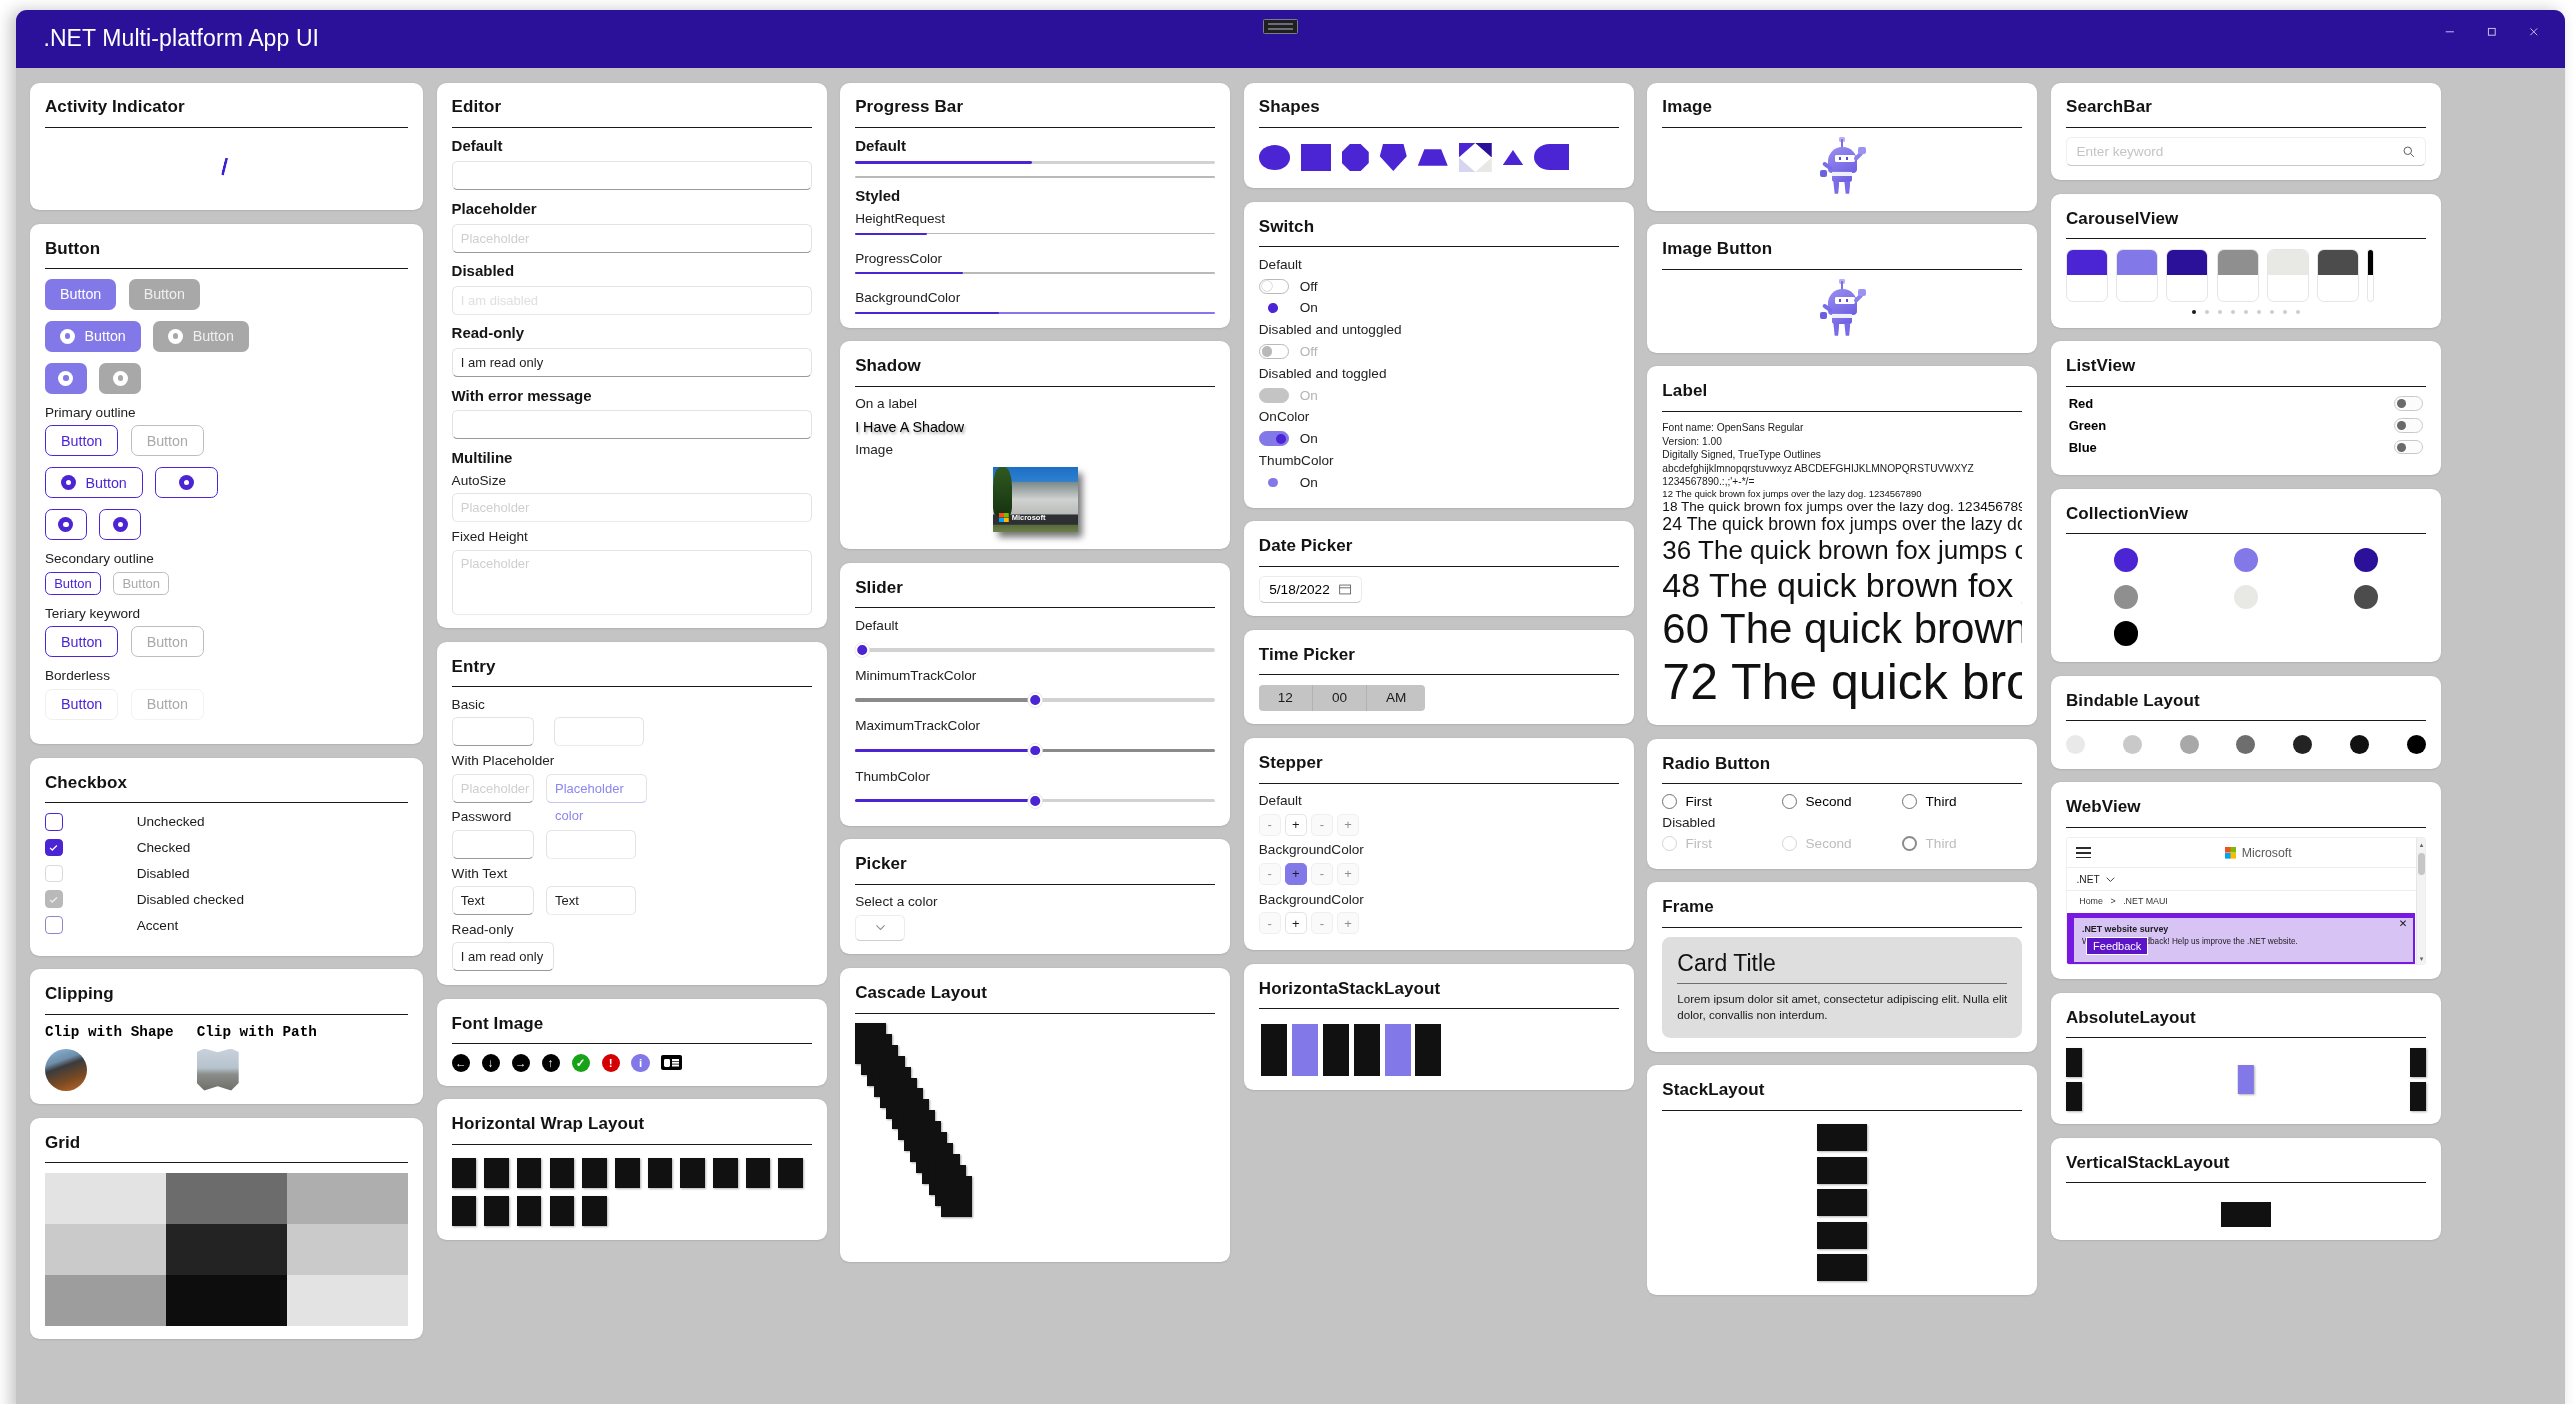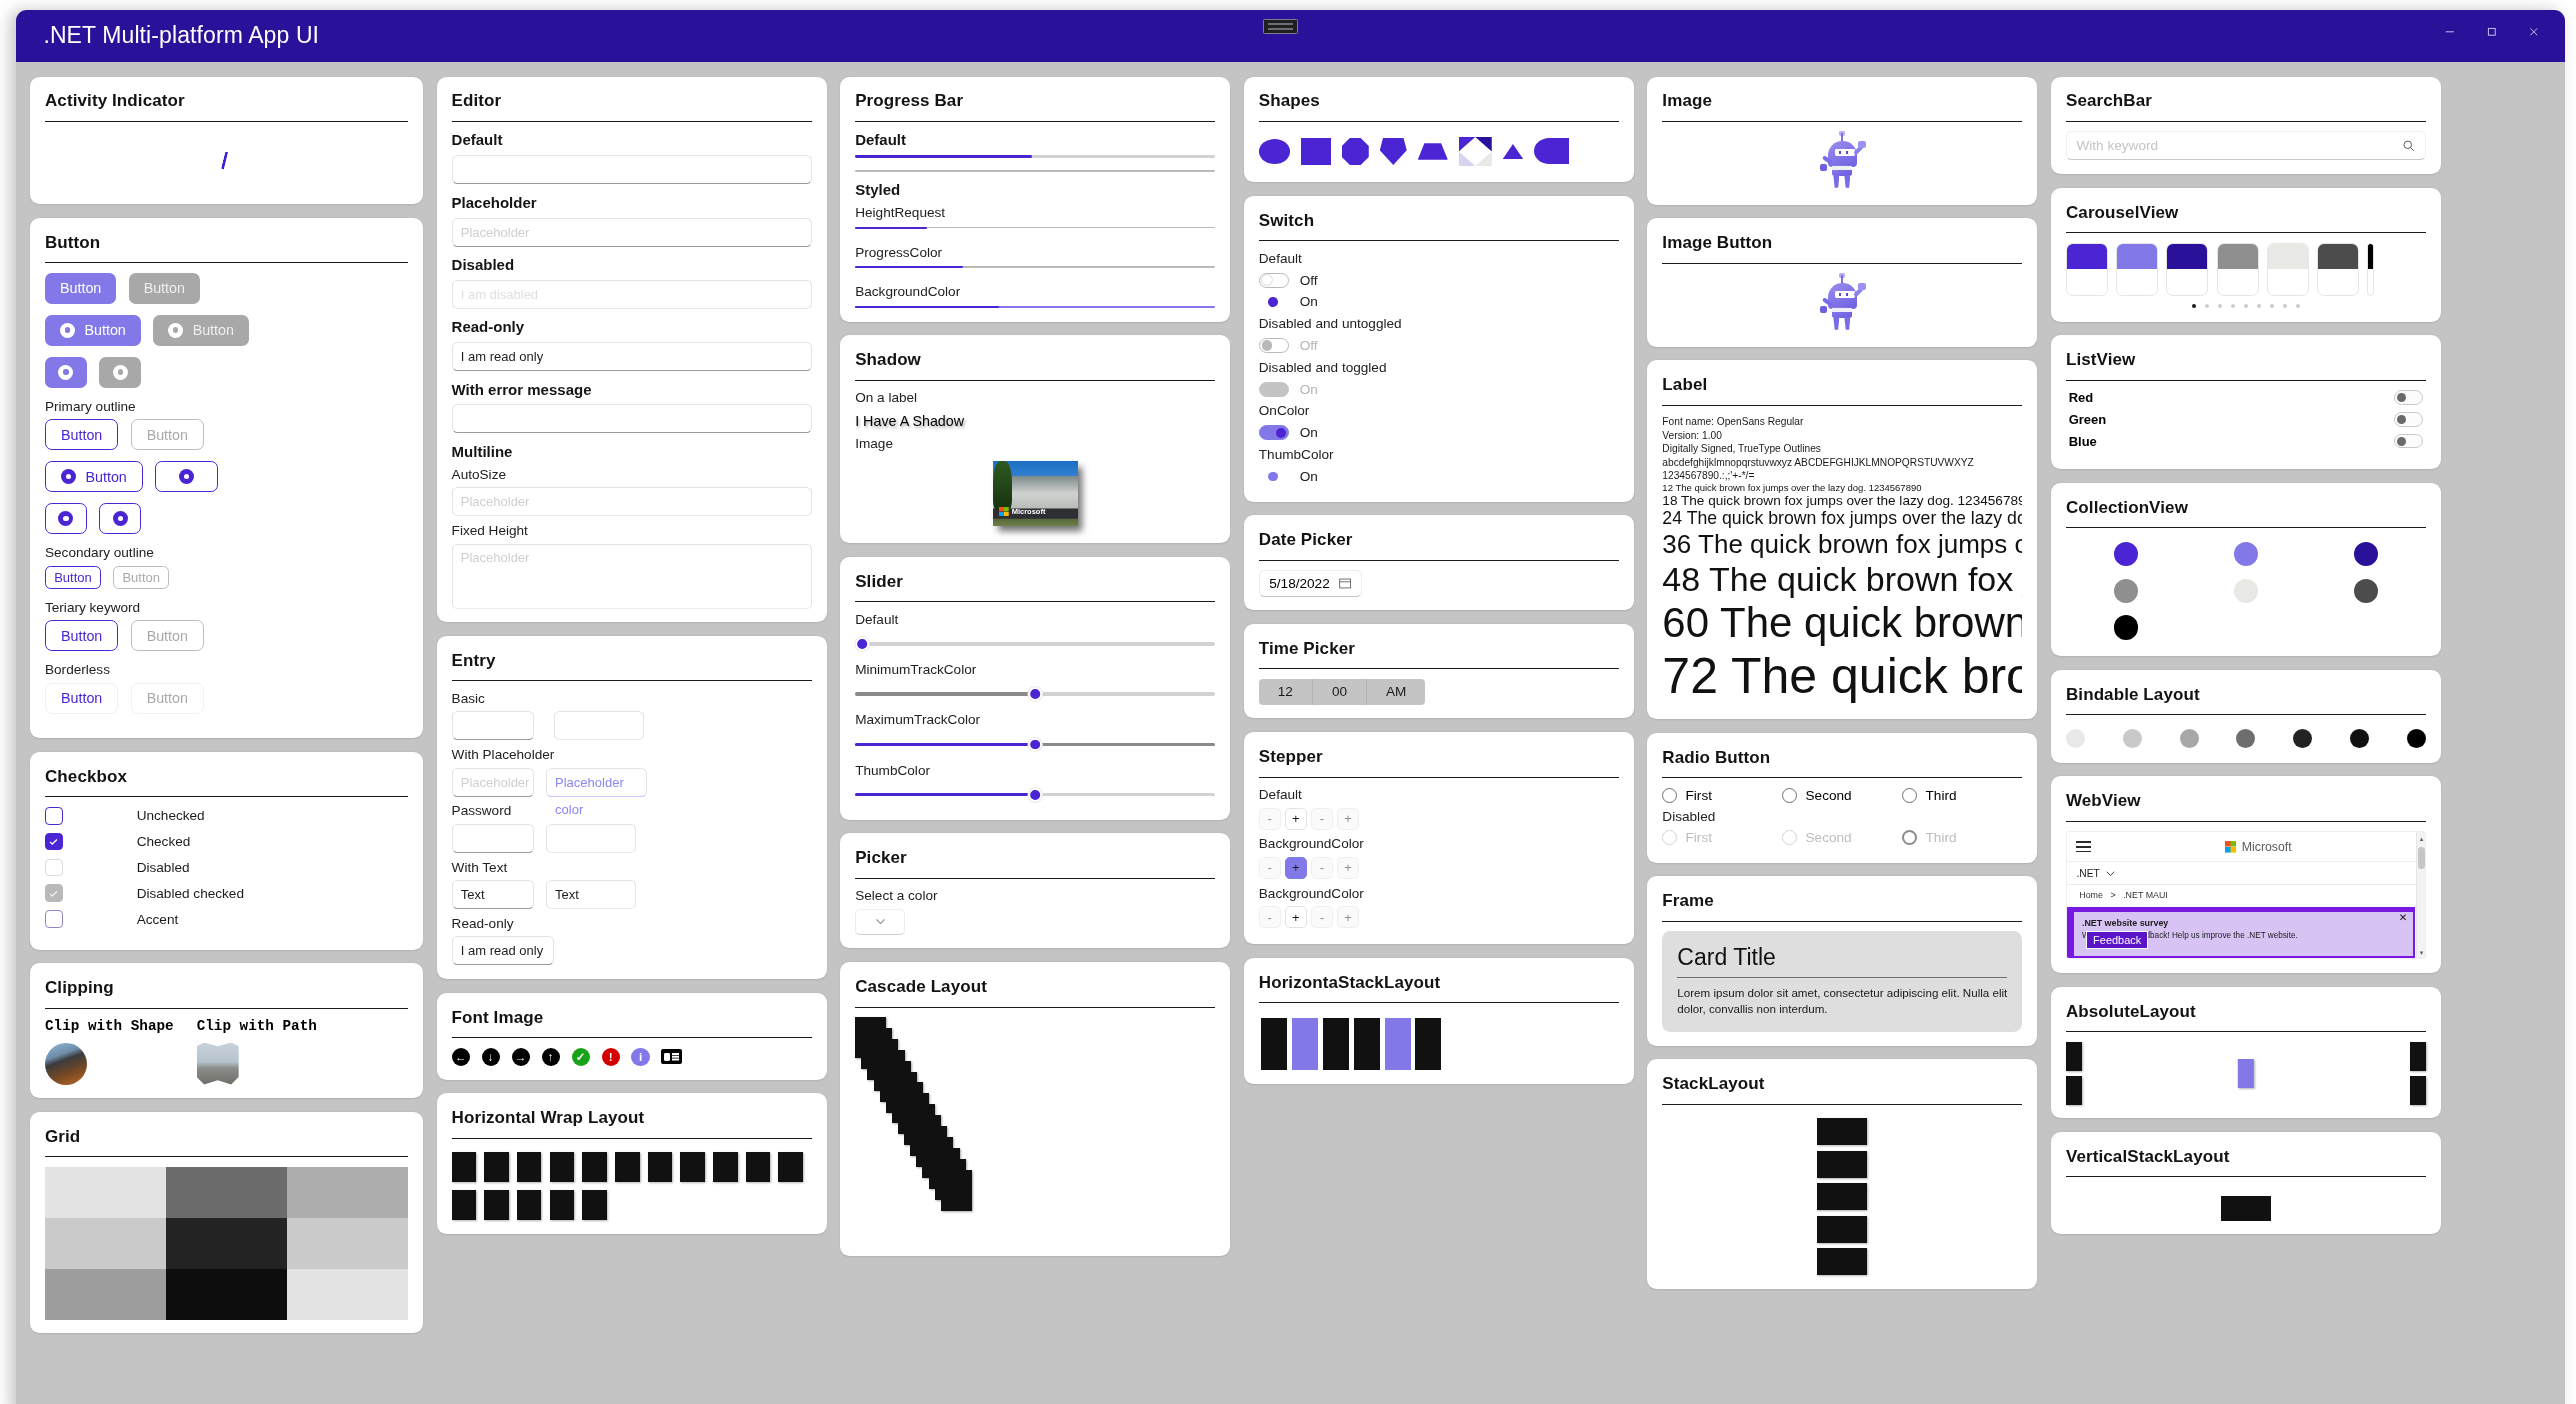--- a/index.html
+++ b/index.html
@@ -9,21 +9,21 @@
     background:#ffffff;
     font-family:"Liberation Sans", sans-serif;
   }
   .window {
     position:absolute; left:16.4px; top:9.5px; width:2549px; height:1404px;
     background:#c4c4c4; border-radius:11px 11px 0 0;
     box-shadow:-5.5px 0 15px rgba(0,0,0,.22);
     overflow:hidden;
   }
   .titlebar {
-    height:52px; background:#2b1099; position:relative;
+    height:58px; background:#2b1099; position:relative;
     display:flex; align-items:center;
   }
   .title {
     color:#fff; font-size:23px; margin-left:27px; letter-spacing:0.1px;
   }
   .tb-drag {
     position:absolute; left:1247px; top:9.5px; width:35px; height:15px;
     background:#1f1f1f; border:1.4px solid #7b7b8b; border-radius:1.4px;
   }
   .tb-drag i { display:block; height:1.4px; background:#6c6c78; margin:3.4px 4.1px; }
@@ -932,21 +932,21 @@
         </div>
       </div>
     </div>
 
     <div class="col">
 
       <div class="card">
         <h3>SearchBar</h3>
         <div class="rule"></div>
         <div class="searchbar">
-          <span class="ph">With keyword</span>
+          <span class="ph">Enter keyword</span>
           <svg width="13.6" height="13.6" viewBox="0 0 20 20">
               <circle cx="8.5" cy="8.5" r="5.5" fill="none" stroke="#555" stroke-width="1.4"></circle>
               <line x1="12.5" y1="12.5" x2="17.5" y2="17.5" stroke="#555" stroke-width="1.4"></line>
             </svg>
         </div>
       </div>
 
       <div class="card">
         <h3>CarouselView</h3>
         <div class="rule"></div>

